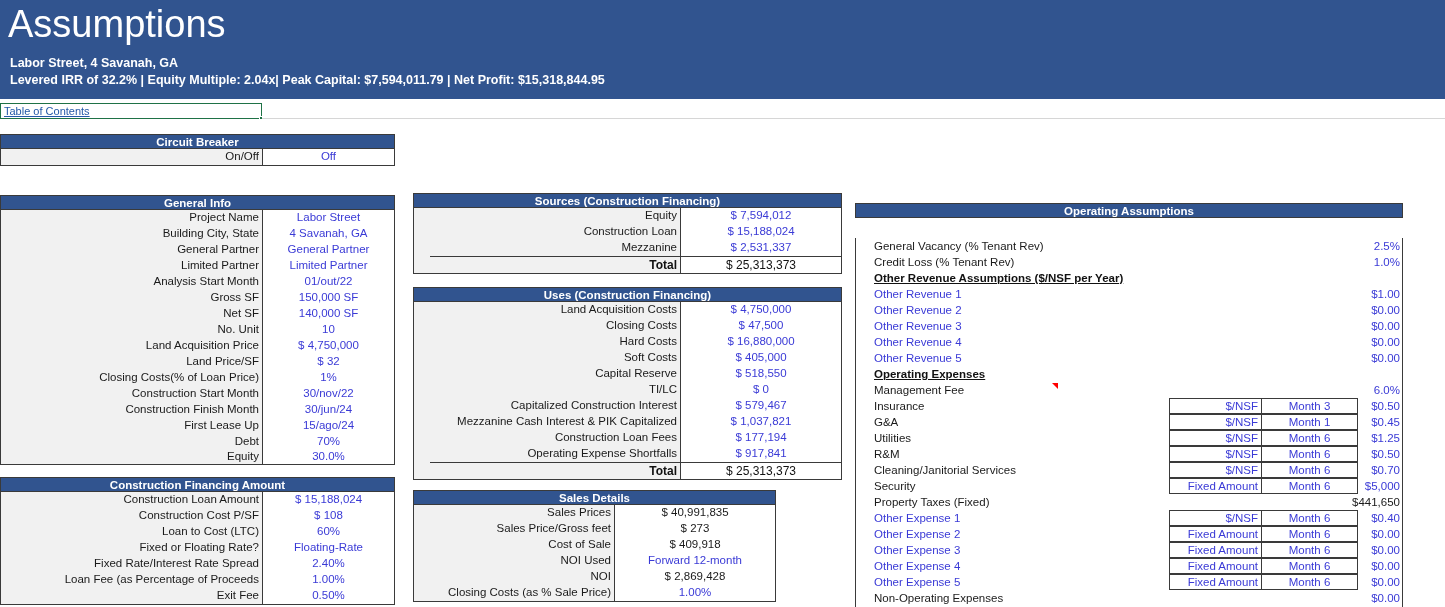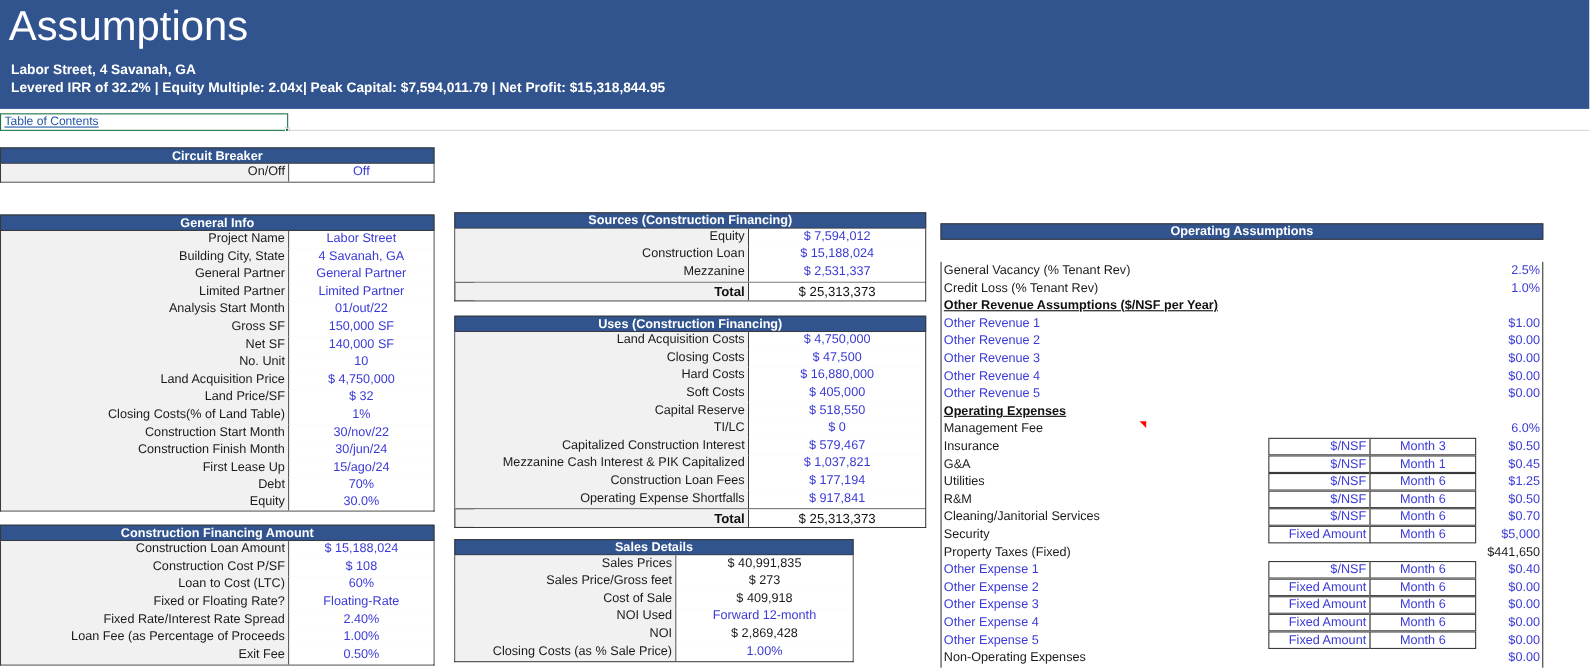--- a/index.html
+++ b/index.html
@@ -59,21 +59,21 @@
   }
 
   
   .panel { position: absolute; }
   .panel-hd {
     background: #31548F; color: #ffffff; font-weight: bold;
     font-size: 11.5px; line-height: 15px; height: 15px;
     text-align: center; white-space: nowrap; overflow: hidden;
     border: 1px solid #3A3A3A;
   }
-  .rows { border: 1px solid #3A3A3A; border-top: none; background: #F1F1F1; }
+  .rows { border: 1px solid #3A3A3A; border-top: none; background: #F1F1F1; padding-left: 16px; }
   .row { display: flex; height: 16px; align-items: stretch; }
   .row.tight { height: 15px; }
   .lbl {
     flex: 1 1 auto; text-align: right; padding-right: 3px;
     font-size: 11.5px; line-height: 15px; color: #1A1A1A;
     background: #F1F1F1; white-space: nowrap; overflow: hidden;
     border-right: 1px solid #3A3A3A;
   }
   .val {
     text-align: center; font-size: 11.5px; line-height: 15px;
@@ -225,21 +225,21 @@
         </div>
         <div class="row">
           <div class="lbl">Land Acquisition Price</div>
           <div class="val">$ 4,750,000</div>
         </div>
         <div class="row">
           <div class="lbl">Land Price/SF</div>
           <div class="val">$ 32</div>
         </div>
         <div class="row">
-          <div class="lbl">Closing Costs(% of Land Table)</div>
+          <div class="lbl">Closing Costs(% of Loan Price)</div>
           <div class="val">1%</div>
         </div>
         <div class="row">
           <div class="lbl">Construction Start Month</div>
           <div class="val">30/nov/22</div>
         </div>
         <div class="row">
           <div class="lbl">Construction Finish Month</div>
           <div class="val">30/jun/24</div>
         </div>

